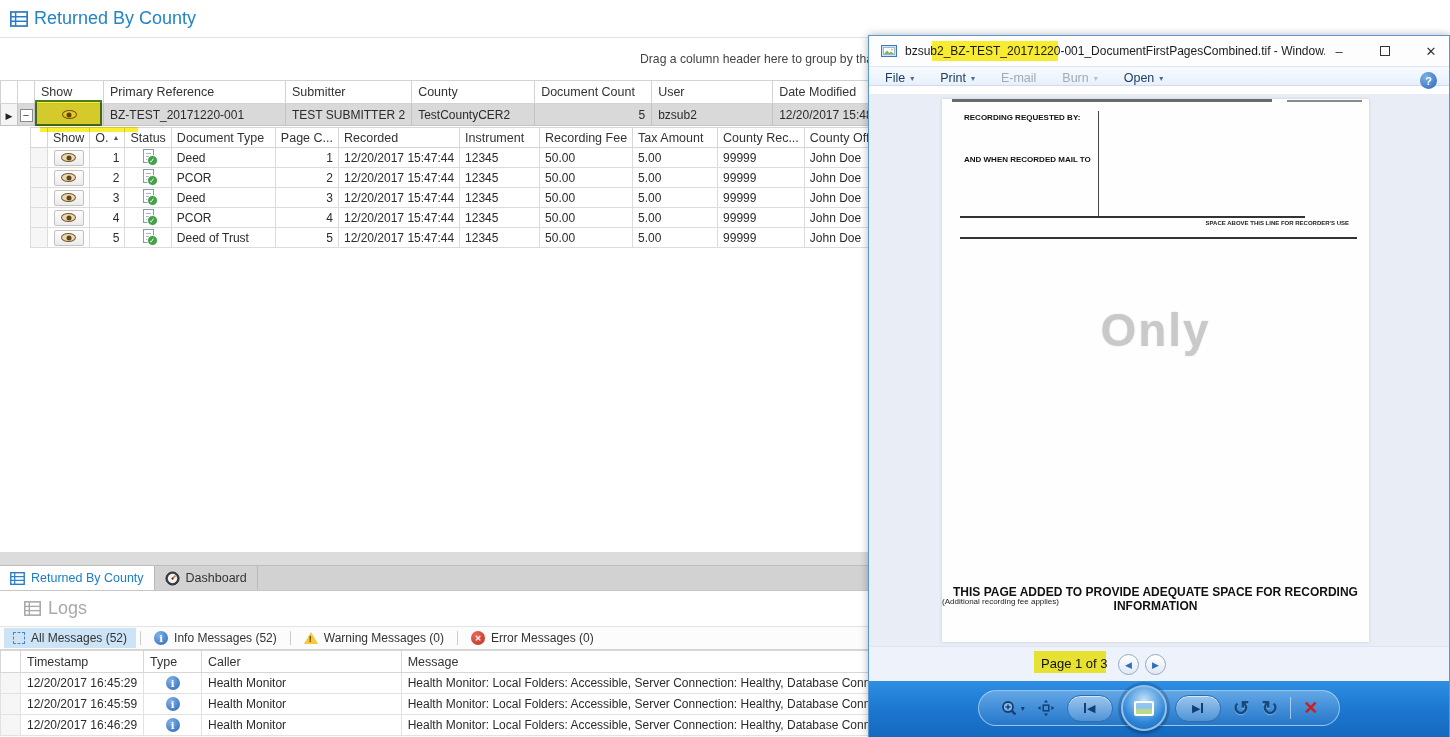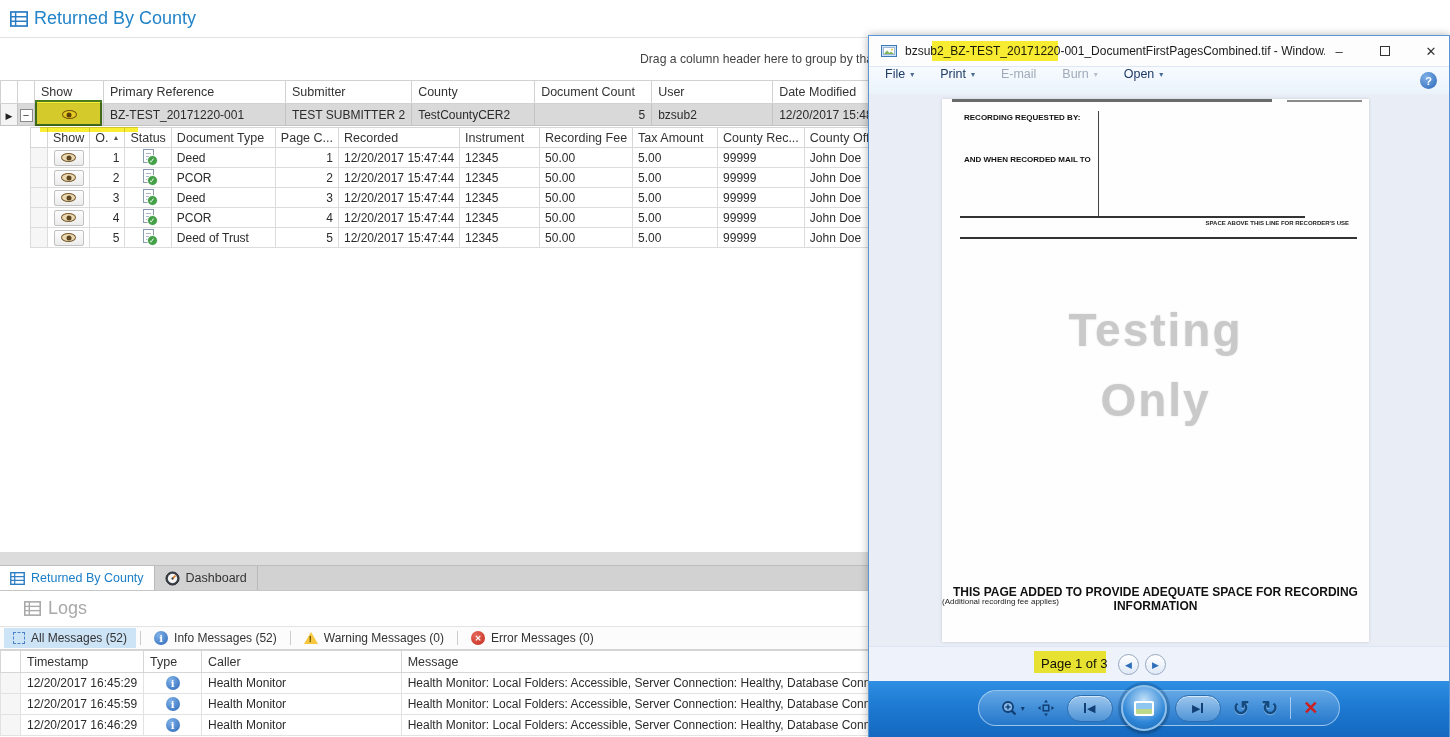--- a/index.html
+++ b/index.html
@@ -87,23 +87,23 @@
   
   .viewer { position:absolute; left:868px; top:35px; width:582px; height:702px; background:#fff;
     border:1px solid #5a96d2; box-shadow:0 0 8px rgba(0,0,0,.30); z-index:10; }
   .pv-titlebar { position:absolute; left:0; top:0; right:0; height:30px; background:#fdfdfd;
     display:flex; align-items:center; padding-left:12px; gap:8px; }
   .pv-title { font-size:12px; color:#1a1a1a; white-space:nowrap; overflow:hidden; width:420px; }
   .pv-winbtns { position:absolute; right:10px; top:0; height:30px; display:flex; align-items:center; gap:30px; }
   .winbtn { font-size:13px; color:#333; cursor:pointer; width:16px; text-align:center; }
   .winbtn .maxbox { display:inline-block; width:10px; height:10px; border:1px solid #333; }
 
-  .pv-menubar { position:absolute; left:0; top:30px; right:0; height:36px;
+  .pv-menubar { position:absolute; left:0; top:30px; right:0; height:20px;
     background:linear-gradient(#f7fbff,#e7f0fa); border-top:1px solid #dfe8f2; border-bottom:1px solid #cfdceb;
-    display:flex; align-items:flex-start; padding-left:16px; gap:26px; font-size:12.5px; }
+    display:flex; align-items:flex-end; padding-left:16px; gap:26px; font-size:12.5px; }
   .menu-item { display:flex; align-items:center; gap:5px; color:#1e3c64; cursor:pointer; }
   .menu-item.disabled { color:#a0aab8; cursor:default; }
   .caret { font-size:8px; color:#4a6a96; }
   .menu-item.disabled .caret { color:#b5bfca; }
   .help-ic { position:absolute; right:12px; top:5px; width:17px; height:17px; border-radius:50%;
     background:radial-gradient(circle at 35% 30%, #7fb0e6, #2a66b8); color:#fff; font-size:11px; font-weight:bold;
     display:flex; align-items:center; justify-content:center; cursor:pointer; }
 
   .pv-content { position:absolute; left:0; top:58px; right:0; height:552px; background:#e9edf6; }
   .doc-page { position:absolute; left:73px; top:5px; width:427px; height:543px; background:#fefefe;
@@ -473,21 +473,20 @@
       <div class="doc-page">
         <div class="smudge1"></div>
         <div class="smudge2"></div>
         <div class="doc-req">RECORDING REQUESTED BY:</div>
         <div class="doc-mail">AND WHEN RECORDED MAIL TO</div>
         <div class="doc-vline"></div>
         <div class="doc-hline1"></div>
         <div class="doc-space">SPACE ABOVE THIS LINE FOR RECORDER'S USE</div>
         <div class="doc-hline2"></div>
         <div class="watermark">
-          <div>Testing</div>
           <div>Only</div>
         </div>
         <div class="doc-foot1">THIS PAGE ADDED TO PROVIDE ADEQUATE SPACE FOR RECORDING INFORMATION</div>
         <div class="doc-foot2">(Additional recording fee applies)</div>
       </div>
     </div>
 
     <div class="pv-nav">
       <span class="page-label">Page 1 of 3</span>
       <div class="nav-btn nav-prev">◀</div>

